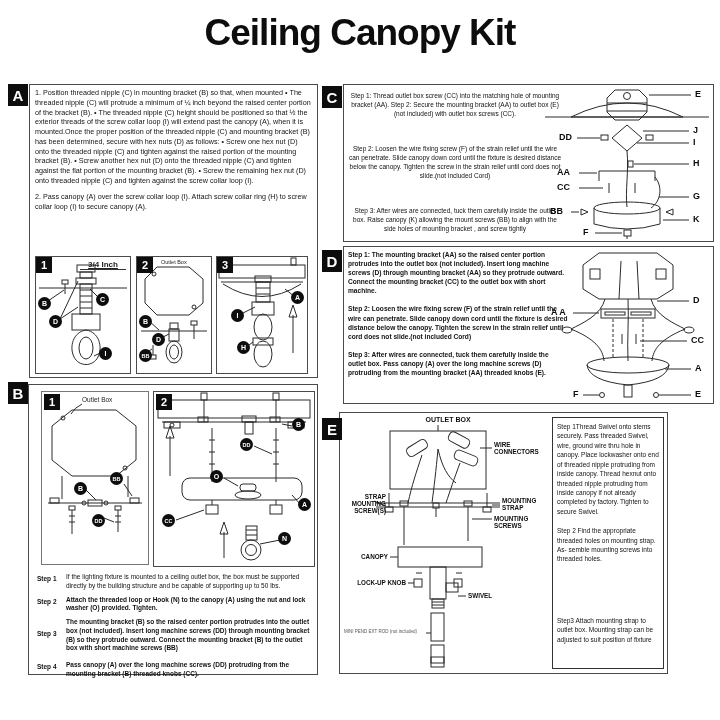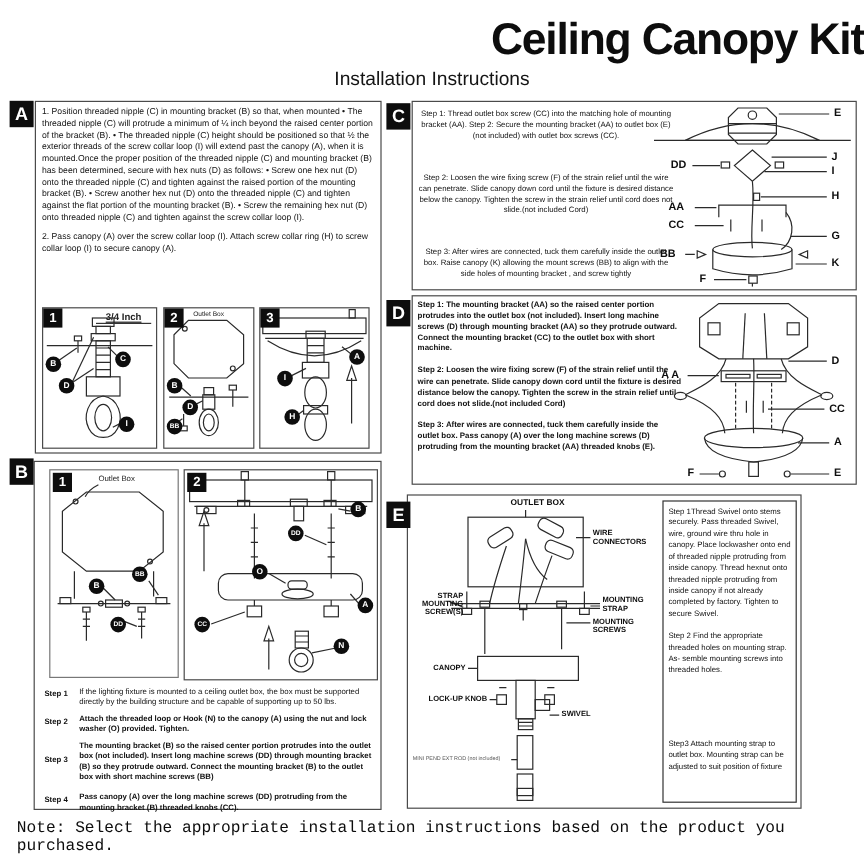--- a/index.html
+++ b/index.html
@@ -1,17 +1,17 @@
 <!DOCTYPE html>
 <html><head>
 <meta charset="utf-8">
 <style>
   html,body{margin:0;padding:0;background:#e8e8e8;}
   .page{position:relative;width:720px;height:720px;background:#ffffff;font-family:"Liberation Sans",sans-serif;color:#111;overflow:hidden;margin:0 auto;}
-  .title{position:absolute;top:12px;left:0;width:720px;text-align:right;font-size:37px;font-weight:bold;letter-spacing:-1px;color:#0d0d0d;}
+  .title{position:absolute;top:12px;left:0;width:720px;text-align:center;font-size:37px;font-weight:bold;letter-spacing:-1px;color:#0d0d0d;}
   .subtitle{position:absolute;top:58px;left:0;width:720px;text-align:center;font-size:16px;color:#141414;}
   .tag{position:absolute;width:20px;height:22px;background:#0d0d0d;color:#fff;font-weight:bold;font-size:15px;display:flex;align-items:center;justify-content:center;z-index:4;}
   .sbox{position:absolute;border:1px solid #4a4a4a;background:#fff;box-sizing:border-box;}
   .dbox{position:absolute;border:1px solid #4a4a4a;background:#fff;box-sizing:border-box;}
   .chip{position:absolute;background:#0d0d0d;color:#fff;font-weight:bold;width:16px;height:16px;font-size:11px;display:flex;align-items:center;justify-content:center;z-index:3;}
   .bub{position:absolute;background:#0d0d0d;color:#fff;font-weight:bold;border-radius:50%;width:13px;height:13px;font-size:7px;display:flex;align-items:center;justify-content:center;z-index:3;}
   .bub.two{font-size:5.5px;}
   .ptext{font-size:7.2px;line-height:1.36;color:#131313;margin:0 0 6px 0;}
   .caption{position:absolute;font-size:5.5px;color:#222;z-index:2;}
   .measure{position:absolute;font-size:8px;font-weight:bold;color:#222;border-bottom:1px solid #333;text-align:center;text-decoration:underline;z-index:2;}
@@ -29,21 +29,20 @@
   .note{position:absolute;left:14px;top:683px;width:700px;font-family:"Liberation Mono",monospace;font-size:13.5px;color:#0d0d0d;}
   svg{position:absolute;left:0;top:0;}
   svg *{stroke:#2a2a2a;stroke-width:1;fill:none;}
 </style>
 </head>
 <body>
 
 <div class="page">
 
   <div class="title">Ceiling Canopy Kit</div>
-  <div class="subtitle">Installation Instructions</div>
 
   <div style="position:absolute;left:8px;top:84px;width:310px;height:296px;">
     <div class="tag" style="left:0;top:0;">A</div>
     <div class="sbox" style="left:21px;top:0;width:289px;height:294px;padding:3px 5px;">
       <p class="ptext">1.  Position threaded nipple (C) in mounting bracket (B) so that, when mounted  • The threaded nipple (C) will protrude a minimum of ¼ inch beyond the raised center portion of the bracket (B). • The threaded nipple (C) height should be positioned so that ½ the exterior threads of the screw collar loop (I) will extend past the canopy (A), when it is mounted.Once the proper position of the threaded nipple (C) and mounting bracket (B) has been determined, secure with hex nuts (D) as follows: • Screw one hex nut (D) onto the threaded nipple (C) and tighten against the raised portion of the mounting bracket (B). • Screw another hex nut (D) onto the threaded nipple (C) and tighten against the flat portion of the mounting bracket (B). • Screw the remaining hex nut (D) onto threaded nipple (C) and tighten against the screw collar loop (I).</p>
       <p class="ptext">2.  Pass canopy (A) over the screw collar loop (I). Attach screw collar ring (H) to screw collar loop (I) to secure canopy (A).</p>
 
       <div class="dbox" style="left:5px;bottom:3px;width:96px;height:118px;">
         <svg width="94" height="116" viewBox="0 0 94 116">
           <line x1="3" y1="31" x2="91" y2="31"></line>
@@ -414,15 +413,14 @@
       </div>
 
       <div class="etextbox">
         <p style="margin-bottom:10px;">Step 1Thread Swivel onto stems securely. Pass threaded Swivel, wire, ground wire thru hole in canopy. Place lockwasher onto end of threaded nipple protruding from inside canopy. Thread hexnut onto threaded nipple protruding from inside canopy if not already completed by factory. Tighten to secure Swivel.</p>
         <p style="margin-bottom:52px;">Step 2 Find the appropriate threaded holes on mounting strap. As- semble mounting screws into threaded holes.</p>
         <p>Step3 Attach mounting strap to outlet box. Mounting strap can be adjusted to suit position of fixture</p>
       </div>
     </div>
   </div>
 
-  <div class="note">Note: Select the appropriate installation instructions based on the product you purchased.</div>
 
 </div>
 
 </body></html>

